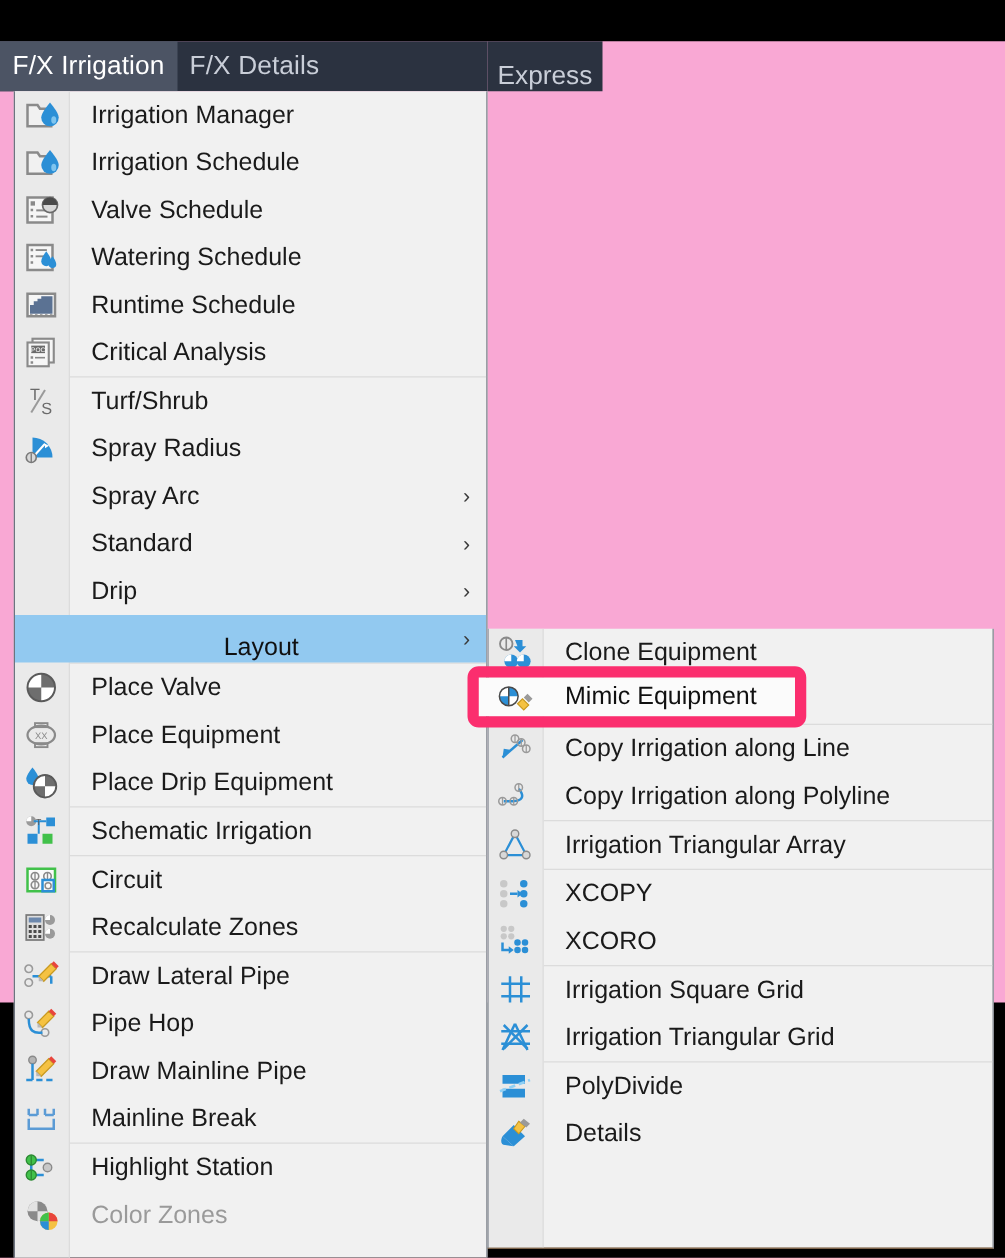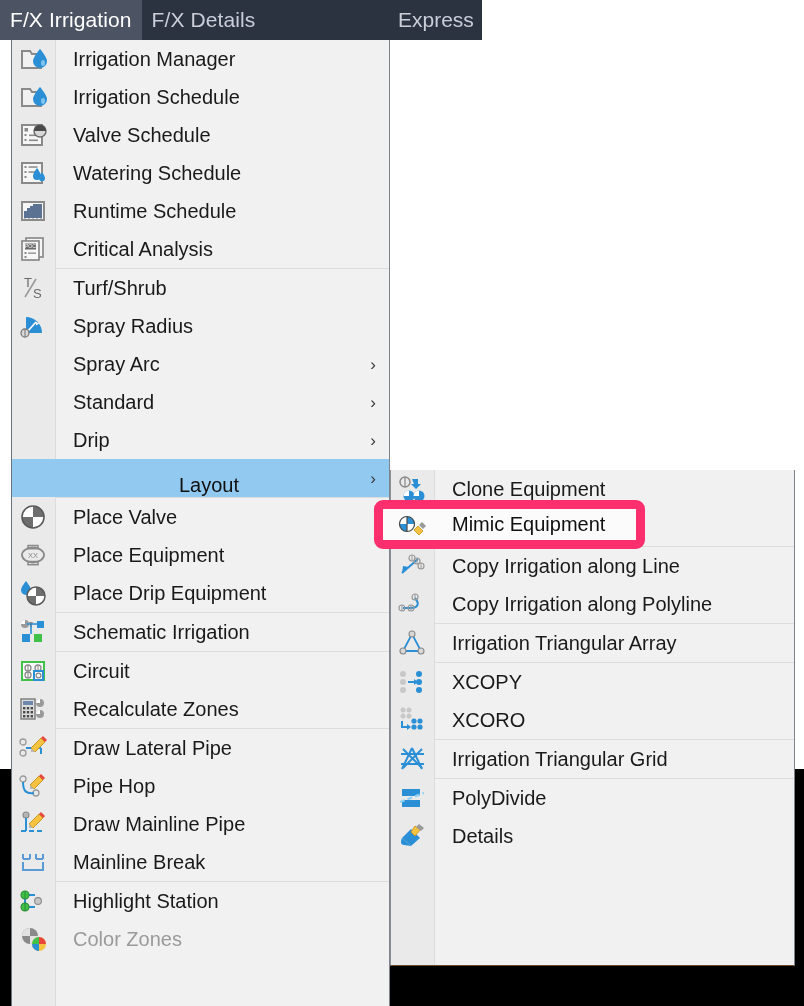--- a/index.html
+++ b/index.html
@@ -2,40 +2,40 @@
 <html><head>
 <meta charset="utf-8">
 <style>
   * { box-sizing: border-box; margin:0; padding:0; }
   html,body{
     width:804px; height:1006px;
     background:#000;
     font-family:"Liberation Sans", sans-serif;
     overflow:hidden;
   }
-  #root{ position:relative; width:804px; height:769px; background:#ffffff; }
+  #root{ position:relative; width:804px; height:769px; background:#f9a8d4;margin-top:33px; }
 
   
   .tabbar{
     position:absolute; left:0; top:0; width:390px; height:40px;
     background:#2b3240;
     display:flex; align-items:stretch;
   }
   .tab{
     display:flex; align-items:center;
     padding:0 10px;
     color:#c9ced8;
     font-size:21px;
     letter-spacing:.1px;
     white-space:nowrap;
   }
   .tab.active{ background:#4c5464; color:#ffffff; }
   .tab-overflow{
     position:absolute; left:390px; top:0; height:40px;
-    display:flex; align-items:center; padding:0 8px;
+    display:flex; align-items:flex-end; padding:0 8px;
     color:#c9ced8; font-size:21px; background:#2b3240; white-space:nowrap;
   }
 
   
   .menu{
     position:absolute; left:11px; top:40px;
     width:379px; height:966px;
     background:#f1f1f1;
     border-left:1px solid #6d737f;
     border-right:1px solid #7e838c;
@@ -571,20 +571,33 @@
           <circle cx="22" cy="21" r="2.6" fill="#2b8fd6"></circle>
           <path d="M4 15 v6 h6" fill="none" stroke="#2b8fd6" stroke-width="2"></path>
           <path d="M9 18 l4 3 l-4 3 z" fill="#2b8fd6"></path>
         </svg>
       </span>
       <span class="lbl">XCORO</span>
     </div>
 
     <div class="sep"></div>
 
+    <div class="mi">
+      <span class="ico">
+        <svg width="30" height="28" viewBox="0 0 30 28">
+          <g stroke="#2b8fd6" stroke-width="2" fill="none">
+            <line x1="10" y1="3" x2="10" y2="24"></line>
+            <line x1="19" y1="3" x2="19" y2="24"></line>
+            <line x1="3" y1="9" x2="26" y2="9"></line>
+            <line x1="3" y1="19" x2="26" y2="19"></line>
+          </g>
+        </svg>
+      </span>
+      <span class="lbl">Irrigation Square Grid</span>
+    </div>
 
     <div class="mi">
       <span class="ico">
         <svg width="30" height="28" viewBox="0 0 30 28">
           <g stroke="#2b8fd6" stroke-width="2" fill="none">
             <line x1="3" y1="9" x2="26" y2="9"></line>
             <line x1="3" y1="19" x2="26" y2="19"></line>
             <line x1="14" y1="3" x2="4" y2="24"></line>
             <line x1="14" y1="3" x2="24" y2="24"></line>
             <line x1="5" y1="4" x2="24" y2="23"></line>

